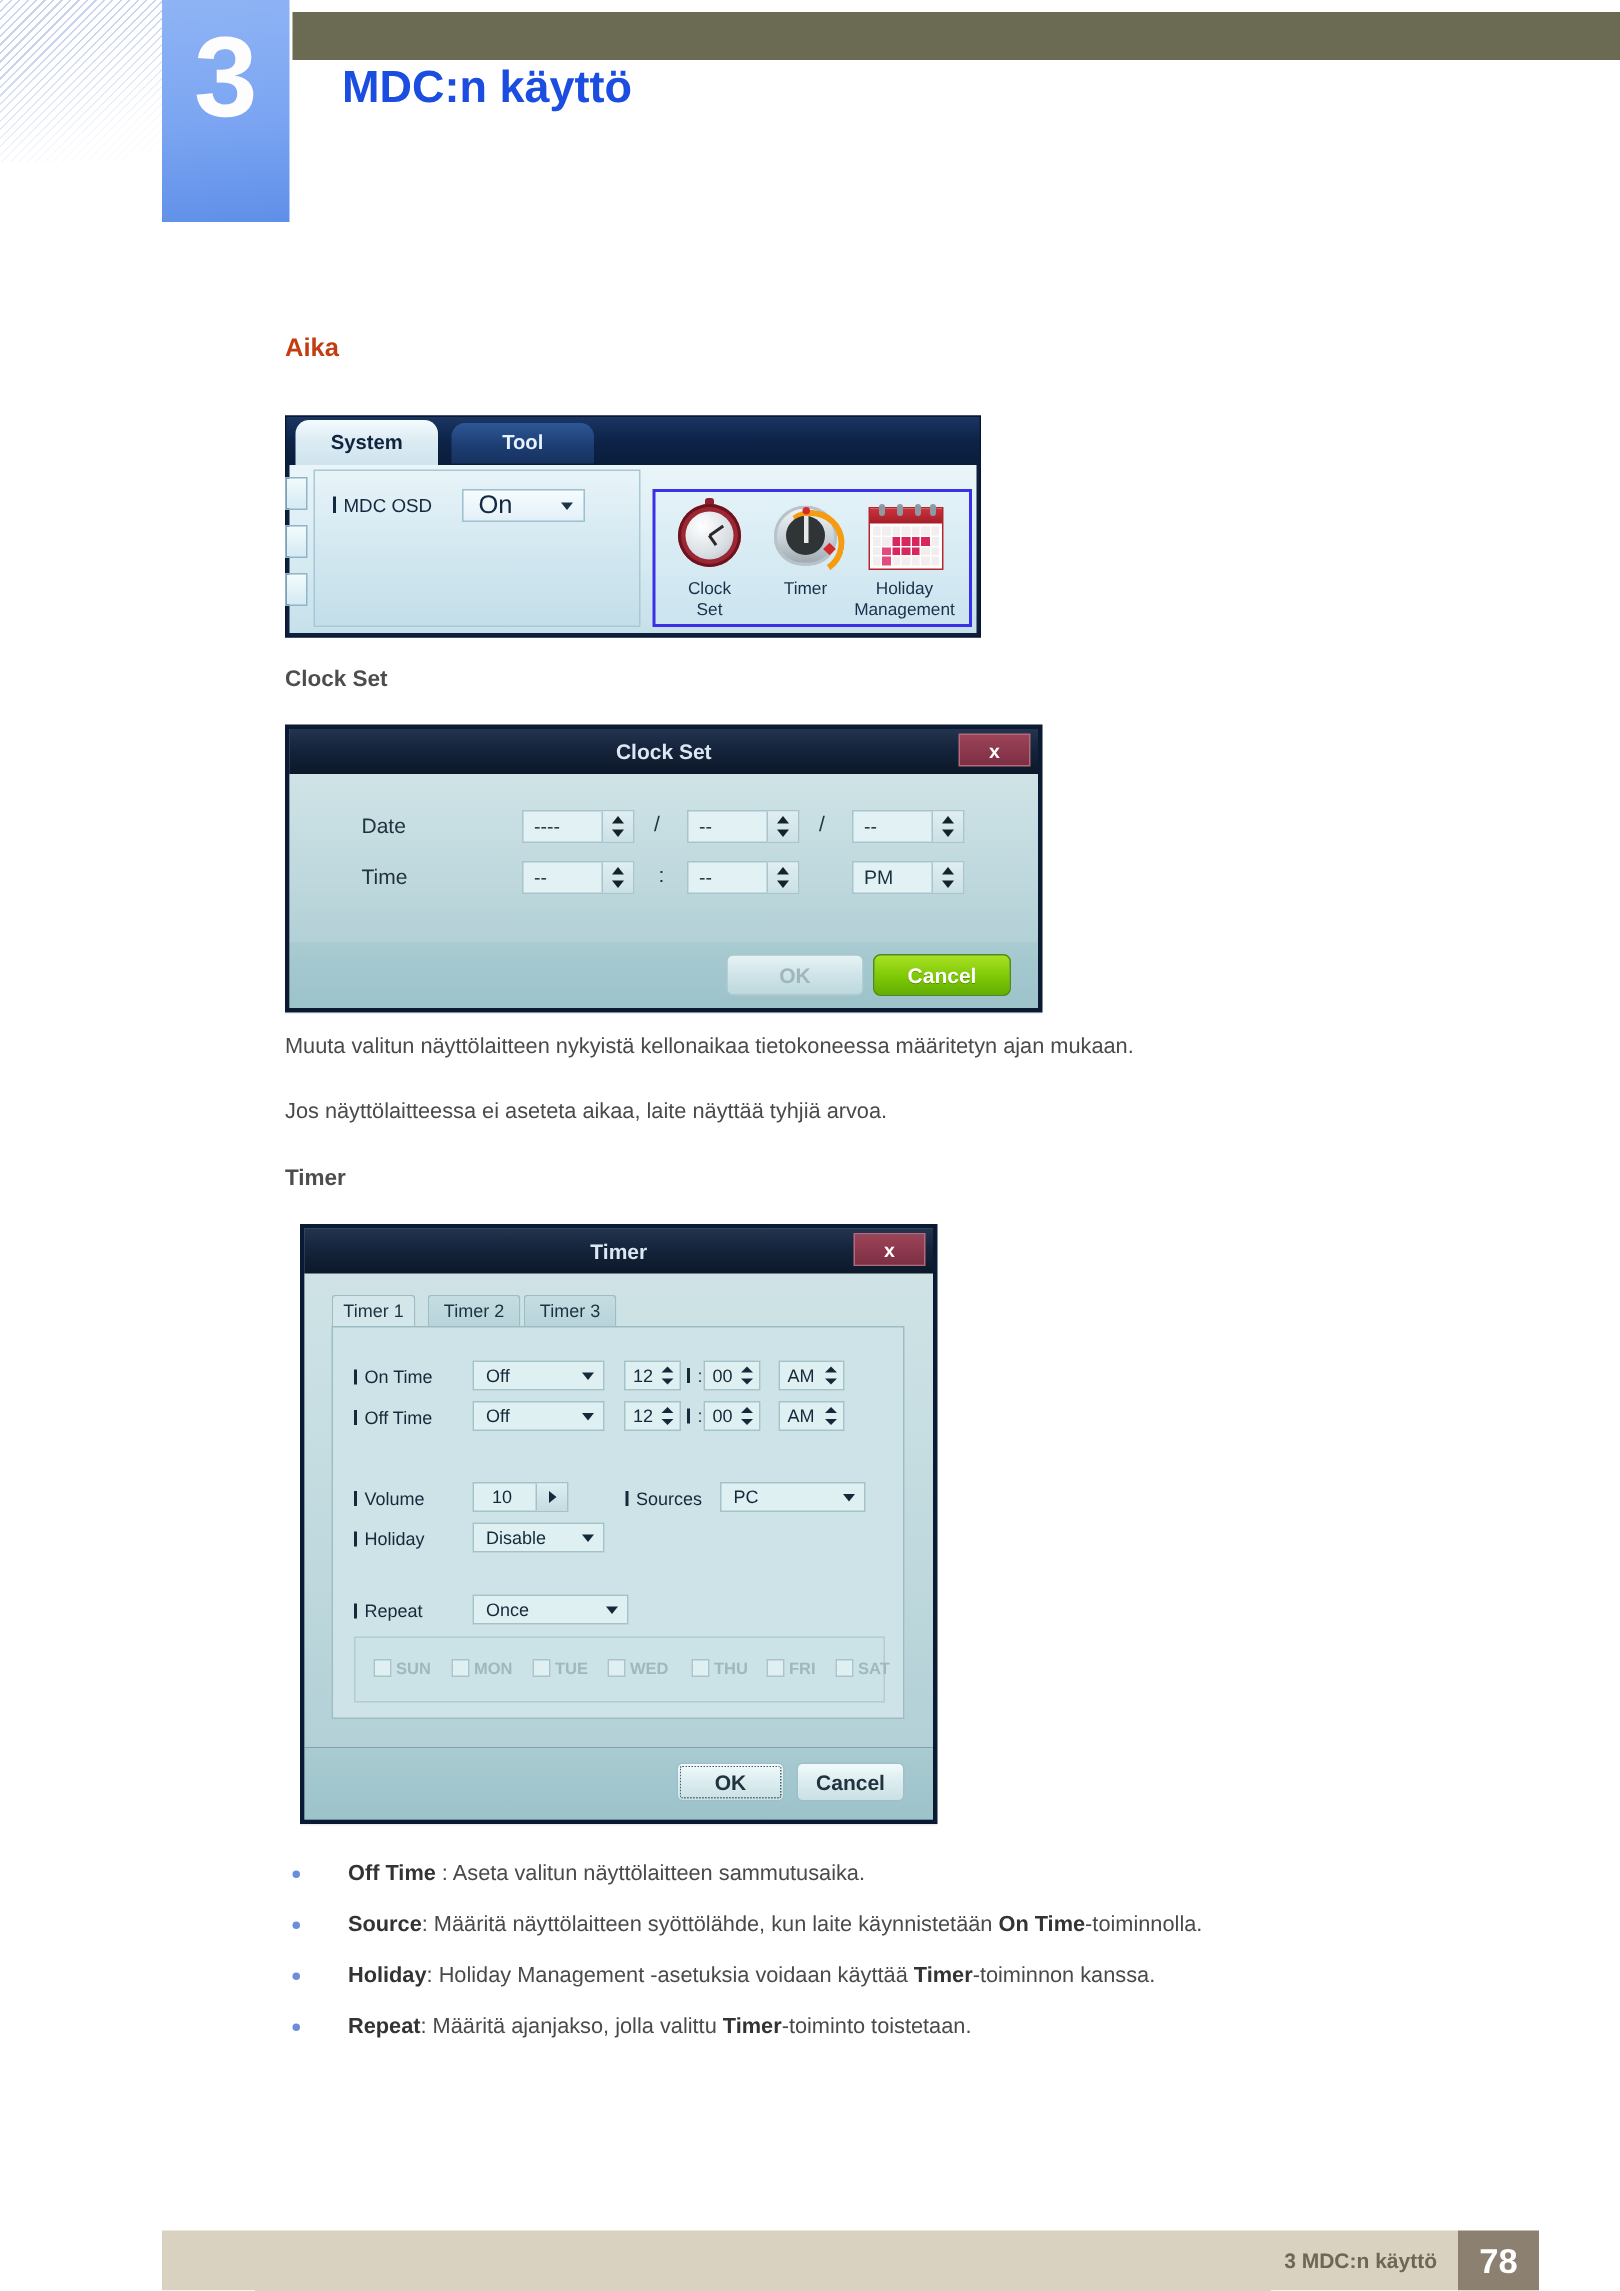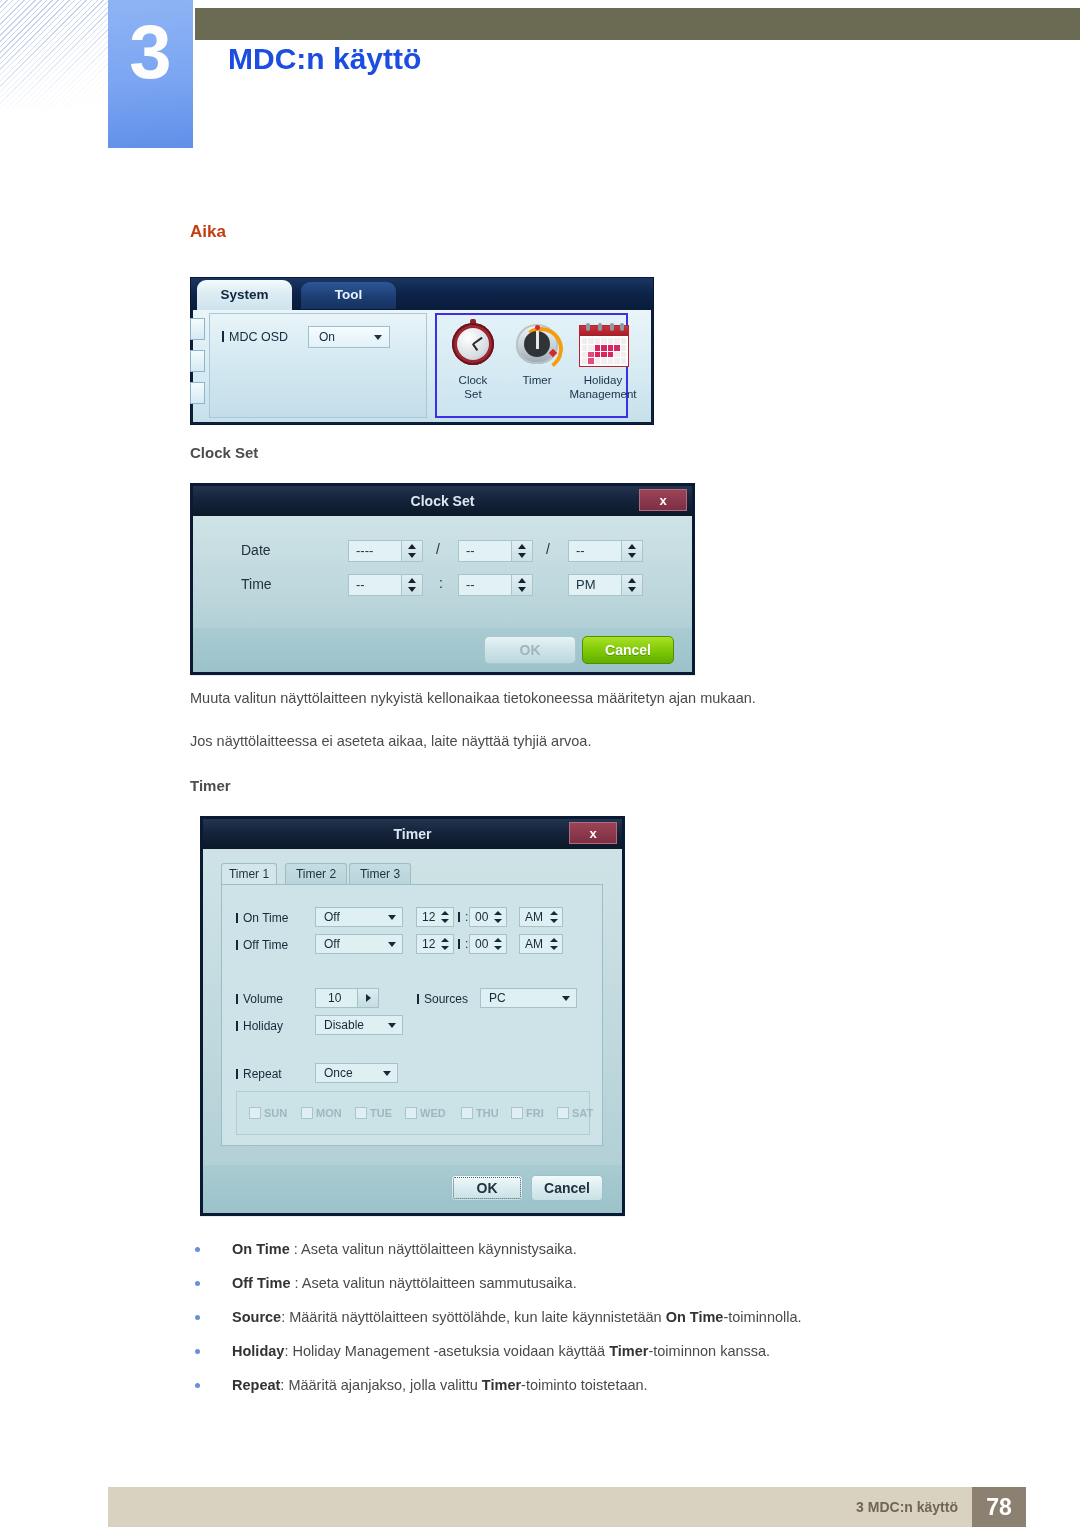--- a/index.html
+++ b/index.html
@@ -197,36 +197,36 @@
     width: 2px; height: 11px;
     background: #14283f;
     margin-right: 5px;
     vertical-align: -1px;
   }
   .combo {
     position: absolute;
     background: linear-gradient(180deg, #f6fcfe 0%, #e2f1f7 100%);
     border: 1px solid #9cc0d0;
     box-sizing: border-box;
-    font-size: 12px;
+    font-size: 17px;
     color: #14283f;
     line-height: 20px;
     padding-left: 10px;
   }
   .combo .caret {
     position: absolute; right: 7px; top: 50%;
     width: 0; height: 0;
     margin-top: -2px;
     border-left: 4.5px solid transparent;
     border-right: 4.5px solid transparent;
     border-top: 5px solid #1c3349;
   }
   .panel-right {
-    position: absolute; left: 242px; top: 3px;
-    width: 193px; bottom: 4px;
+    position: absolute; left: 242px; top: 16px;
+    width: 213px; bottom: 4px;
     border: 2px solid #3b30e8;
     background: linear-gradient(180deg, #e3f2f8 0%, #cbe4ef 100%);
     box-sizing: border-box;
   }
   .icon-cell {
     position: absolute; top: 4px; width: 64px; text-align: center;
   }
   .icon-cap {
     font-size: 11.5px; color: #18314a; line-height: 13px; margin-top: 1px;
   }
@@ -767,21 +767,21 @@
         <span class="caret"></span>
       </div>
 
       <div class="tlabel" style="left:14px; top:134px;">Holiday</div>
       <div class="tcombo" style="left:93px; top:130px; width:88px;">
         <span>Disable</span>
         <span class="caret"></span>
       </div>
 
       <div class="tlabel" style="left:14px; top:182px;">Repeat</div>
-      <div class="tcombo" style="left:93px; top:178px; width:83px;">
+      <div class="tcombo" style="left:93px; top:178px; width:104px;">
         <span>Once</span>
         <span class="caret"></span>
       </div>
 
       <div class="daysbox" style="left:14px; top:206px; width:354px; height:44px;">
         <div class="daycell" style="left:12px;"><span class="cb"></span><span>SUN</span></div>
         <div class="daycell" style="left:64px;"><span class="cb"></span><span>MON</span></div>
         <div class="daycell" style="left:118px;"><span class="cb"></span><span>TUE</span></div>
         <div class="daycell" style="left:168px;"><span class="cb"></span><span>WED</span></div>
         <div class="daycell" style="left:224px;"><span class="cb"></span><span>THU</span></div>
@@ -794,24 +794,20 @@
 
   <div class="dlg-foot" style="height:48px;">
     <div class="btn btn-plain focus" style="left:248px; top:10px; width:72px; height:26px; line-height:25px;">OK</div>
     <div class="btn btn-plain" style="left:328px; top:10px; width:72px; height:26px; line-height:25px;">Cancel</div>
   </div>
 </div>
 
 <div class="bullets">
   <div class="bullet-row">
     <span class="dot"></span>
-    <b>On Time</b><span> : Aseta valitun näyttölaitteen käynnistysaika.</span>
-  </div>
-  <div class="bullet-row">
-    <span class="dot"></span>
     <b>Off Time</b><span> : Aseta valitun näyttölaitteen sammutusaika.</span>
   </div>
   <div class="bullet-row">
     <span class="dot"></span>
     <b>Source</b><span>: Määritä näyttölaitteen syöttölähde, kun laite käynnistetään </span><b>On Time</b><span>-toiminnolla.</span>
   </div>
   <div class="bullet-row">
     <span class="dot"></span>
     <b>Holiday</b><span>: Holiday Management -asetuksia voidaan käyttää </span><b>Timer</b><span>-toiminnon kanssa.</span>
   </div>

